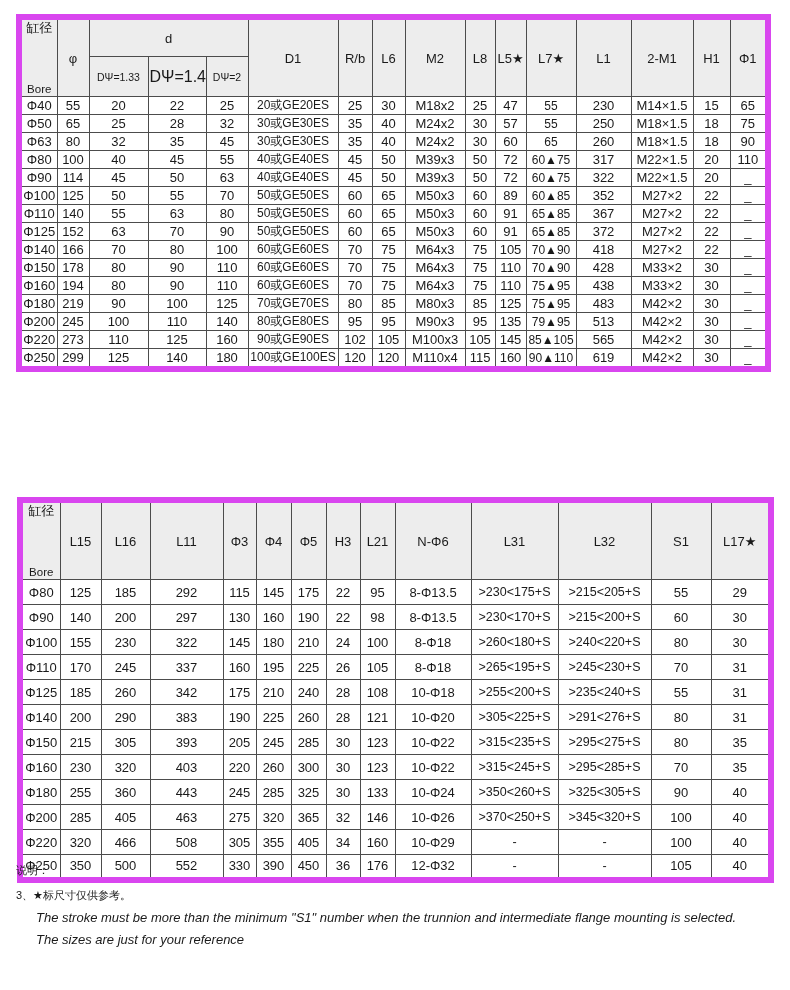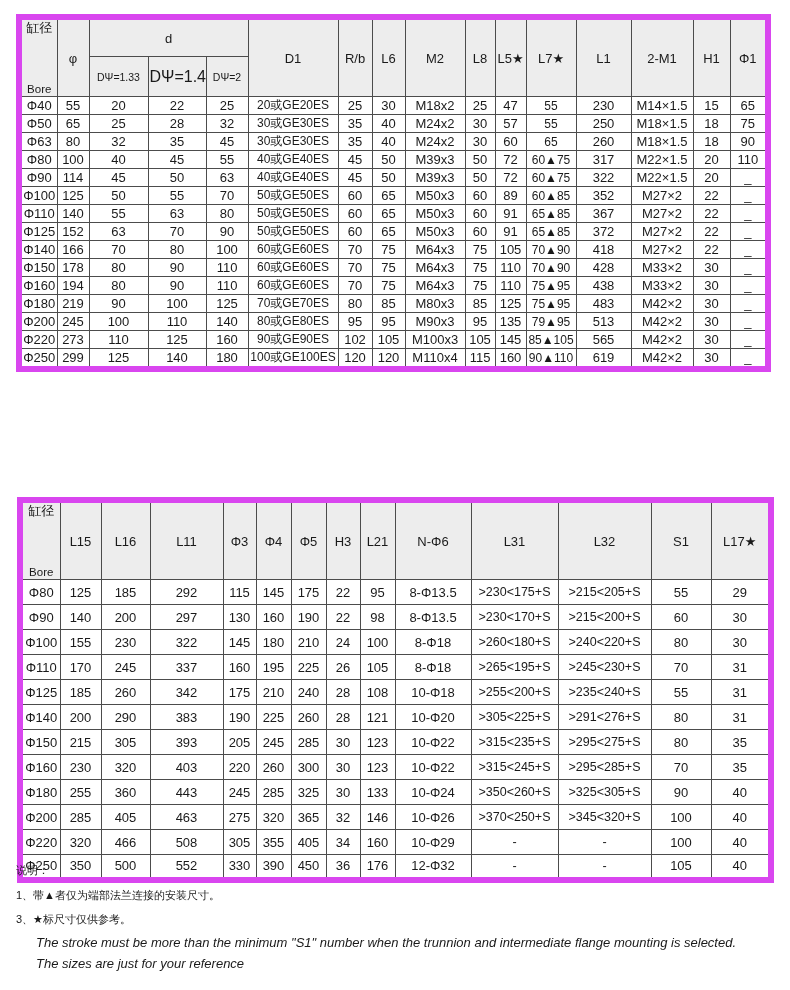--- a/index.html
+++ b/index.html
@@ -596,17 +596,16 @@
         <td>-</td>
         <td>-</td>
         <td>105</td>
         <td>40</td>
       </tr>
     </tbody>
 </table>
 
 <div id="notes">
   <div class="cn-line">说明：</div>
-  <div class="cn-line">1、带▲者仅为端部法兰连接的安装尺寸。</div>
   <div class="cn-line">3、★标尺寸仅供参考。</div>
   <div class="en-line">The stroke must be more than the minimum "S1" number when the  trunnion and intermediate flange mounting is selected.</div>
   <div class="en-line">The sizes are just for your reference</div>
 </div>
 
 </body></html>

